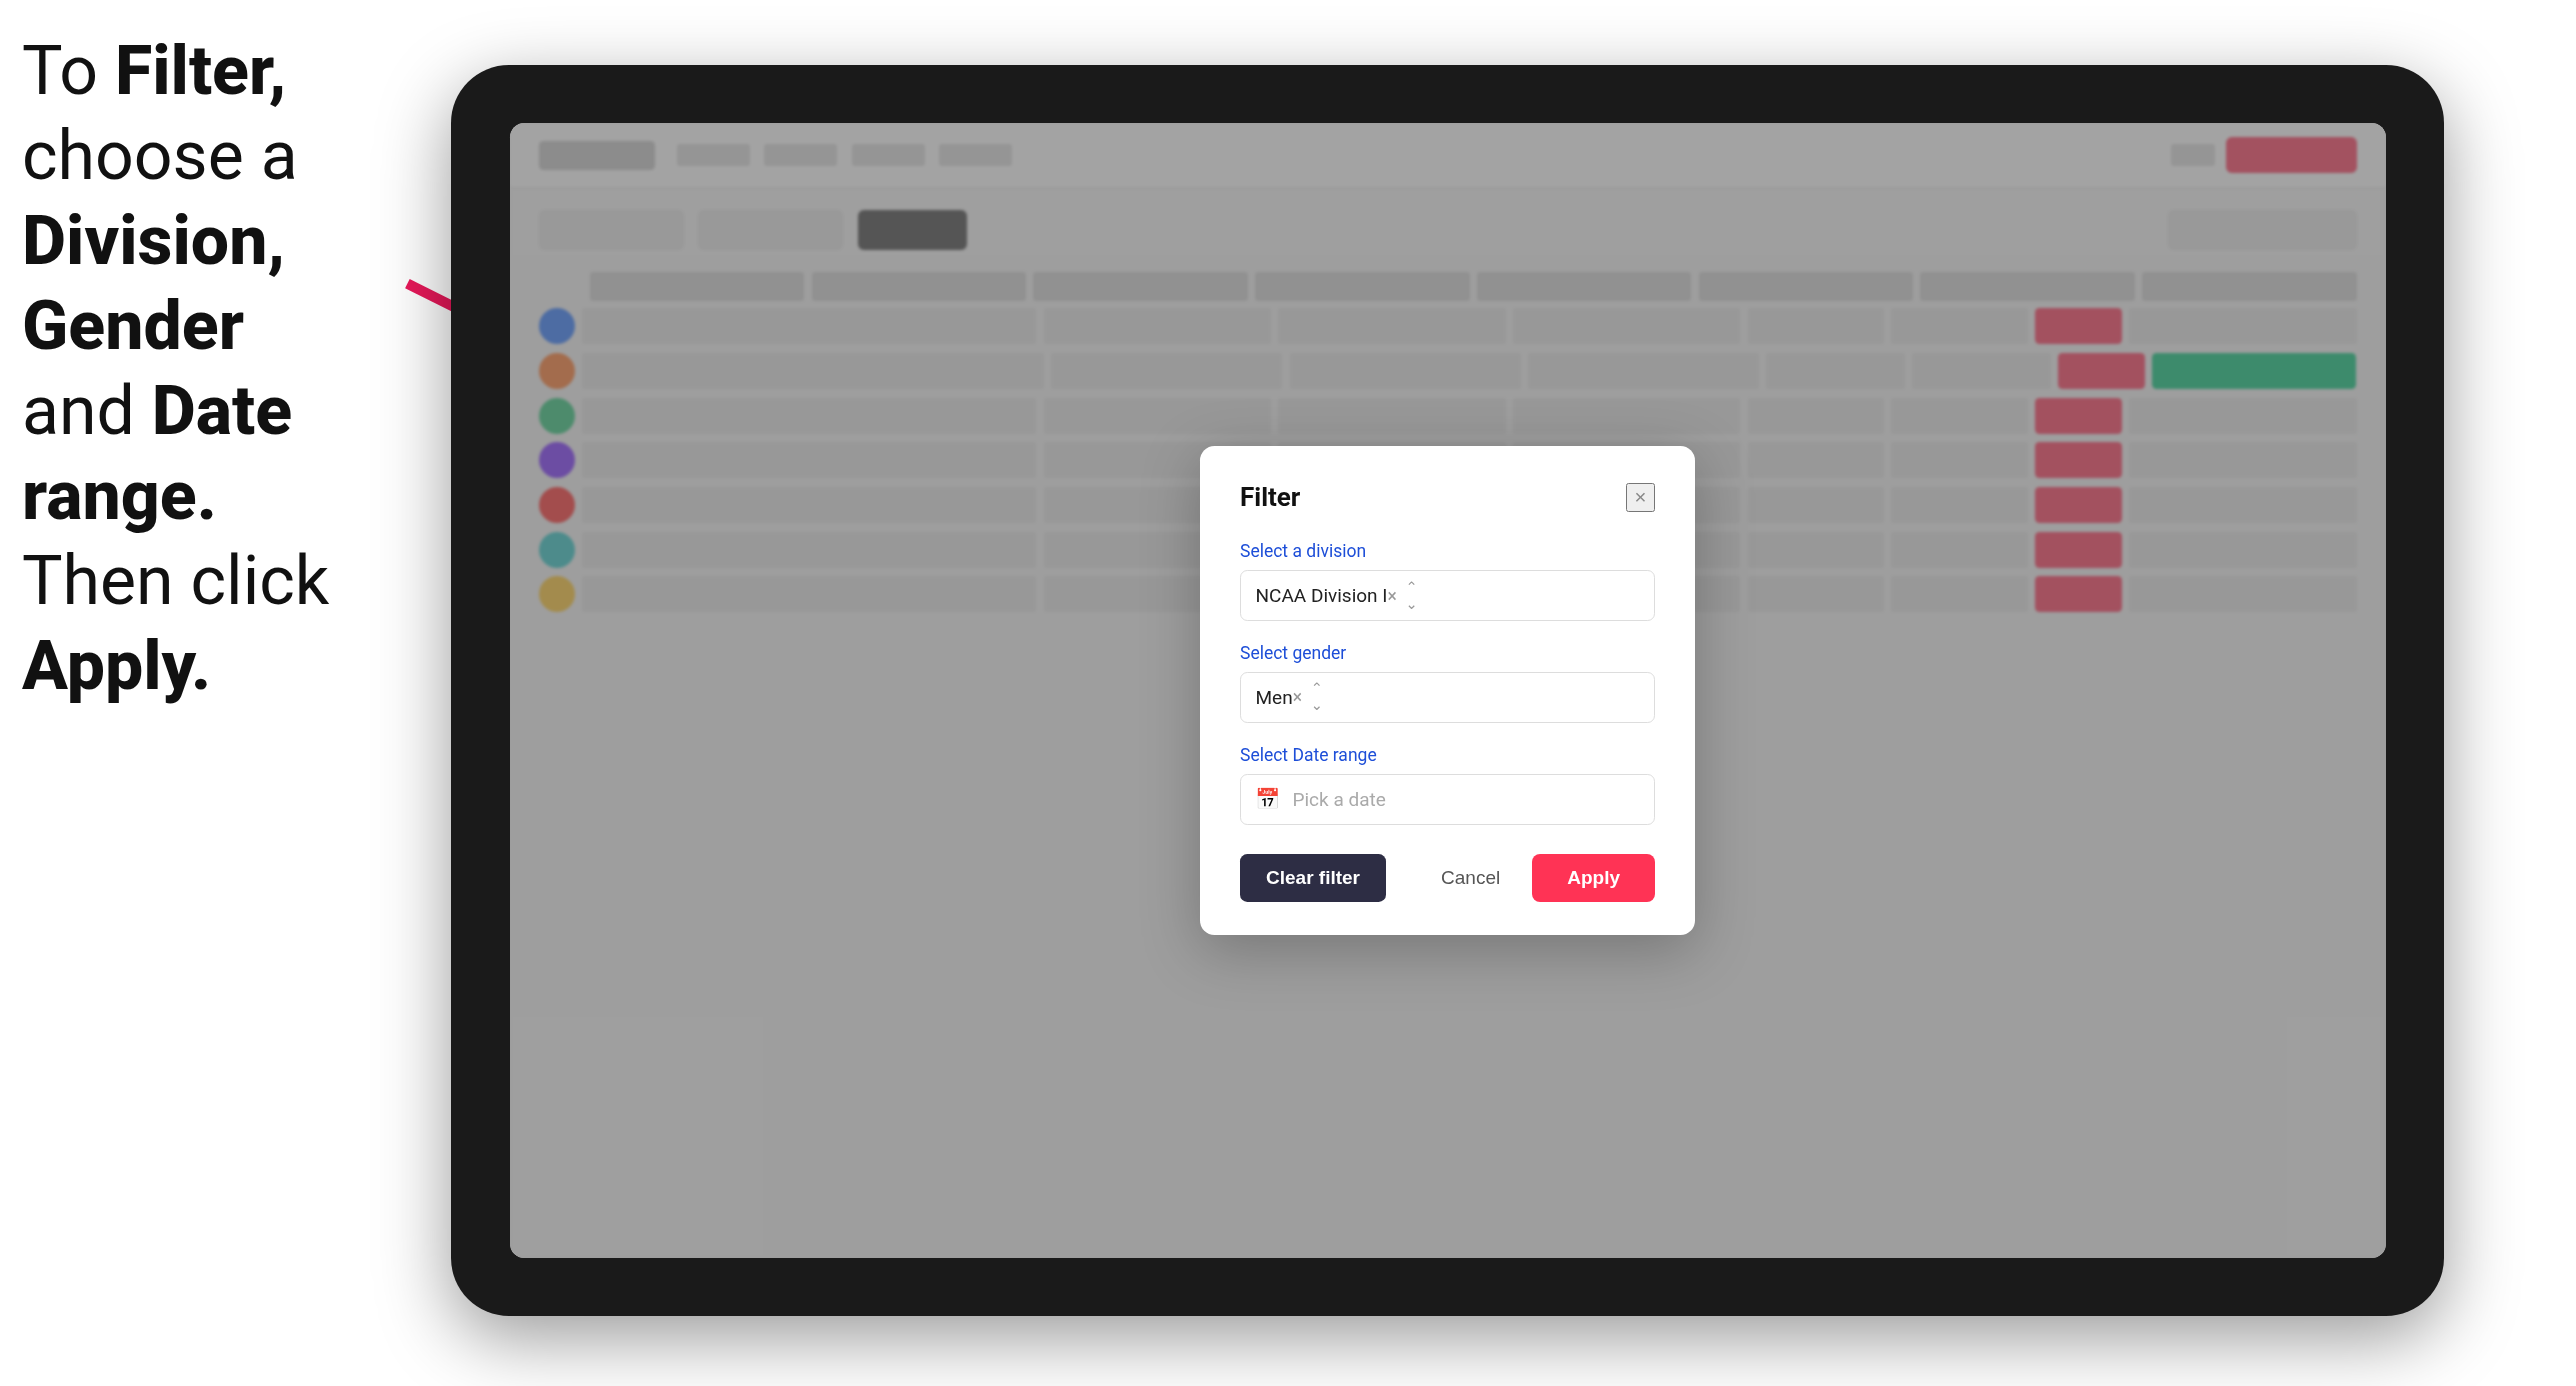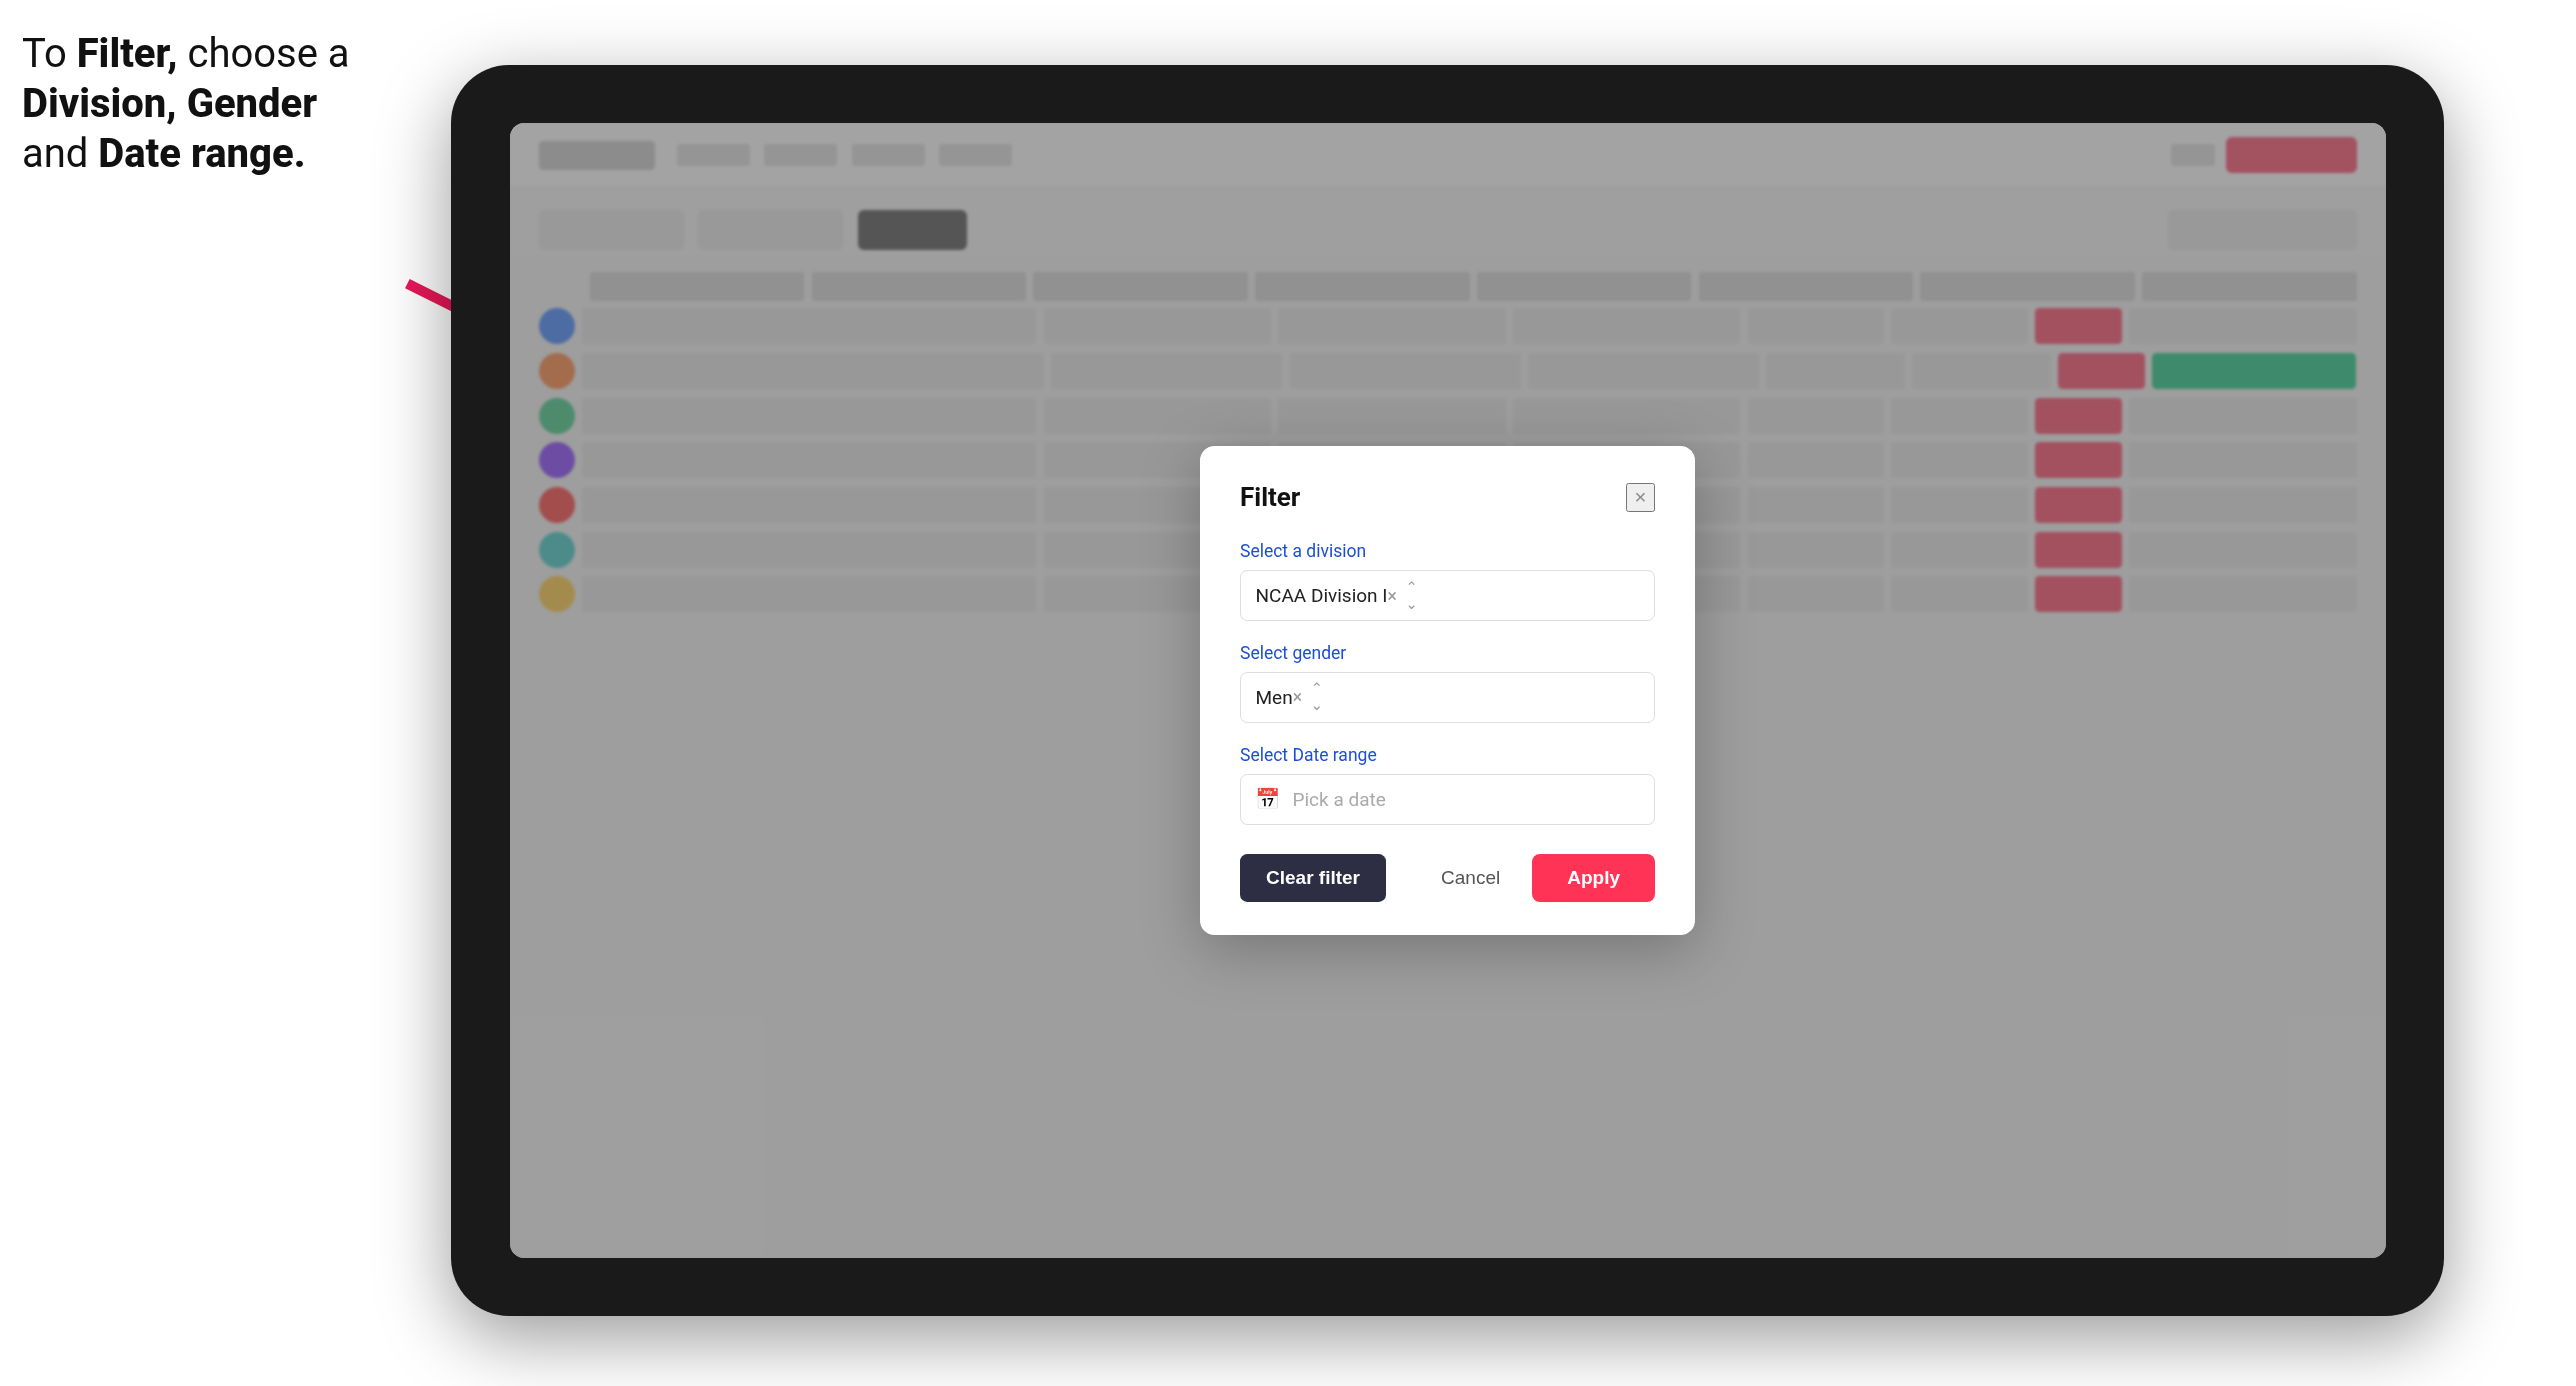--- a/index.html
+++ b/index.html
@@ -10,21 +10,21 @@
       height: 1386px;
       overflow: hidden;
       position: relative;
     }
 
     
     .instruction-text {
       position: absolute;
       top: 29px;
       left: 22px;
-      font-size: 40px;
+      font-size: 68px;
       line-height: 1.25;
       color: #111111;
       max-width: 407px;
     }
     .instruction-text .bold { font-weight: 800; }
 
     
     .arrow-container {
       position: absolute;
       top: 0;
@@ -354,20 +354,23 @@
 <div class="instruction-text">
   <div>
     <span>To </span><span class="bold">Filter,</span><span> choose a</span>
   </div>
   <div>
     <span class="bold">Division, Gender</span>
   </div>
   <div>
     <span>and </span><span class="bold">Date range.</span>
   </div>
+  <div>
+    <span>Then click </span><span class="bold">Apply.</span>
+  </div>
 </div>
 
 <svg class="arrow-container" viewBox="0 0 3542 1906" xmlns="http://www.w3.org/2000/svg">
   <defs>
     <marker id="arrowhead" markerWidth="10" markerHeight="7" refX="9" refY="3.5" orient="auto">
       <polygon points="0 0, 10 3.5, 0 7" fill="#e8185a"></polygon>
     </marker>
   </defs>
   <line x1="560" y1="390" x2="1140" y2="680" stroke="#e8185a" stroke-width="14" marker-end="url(#arrowhead)"></line>
 </svg>

